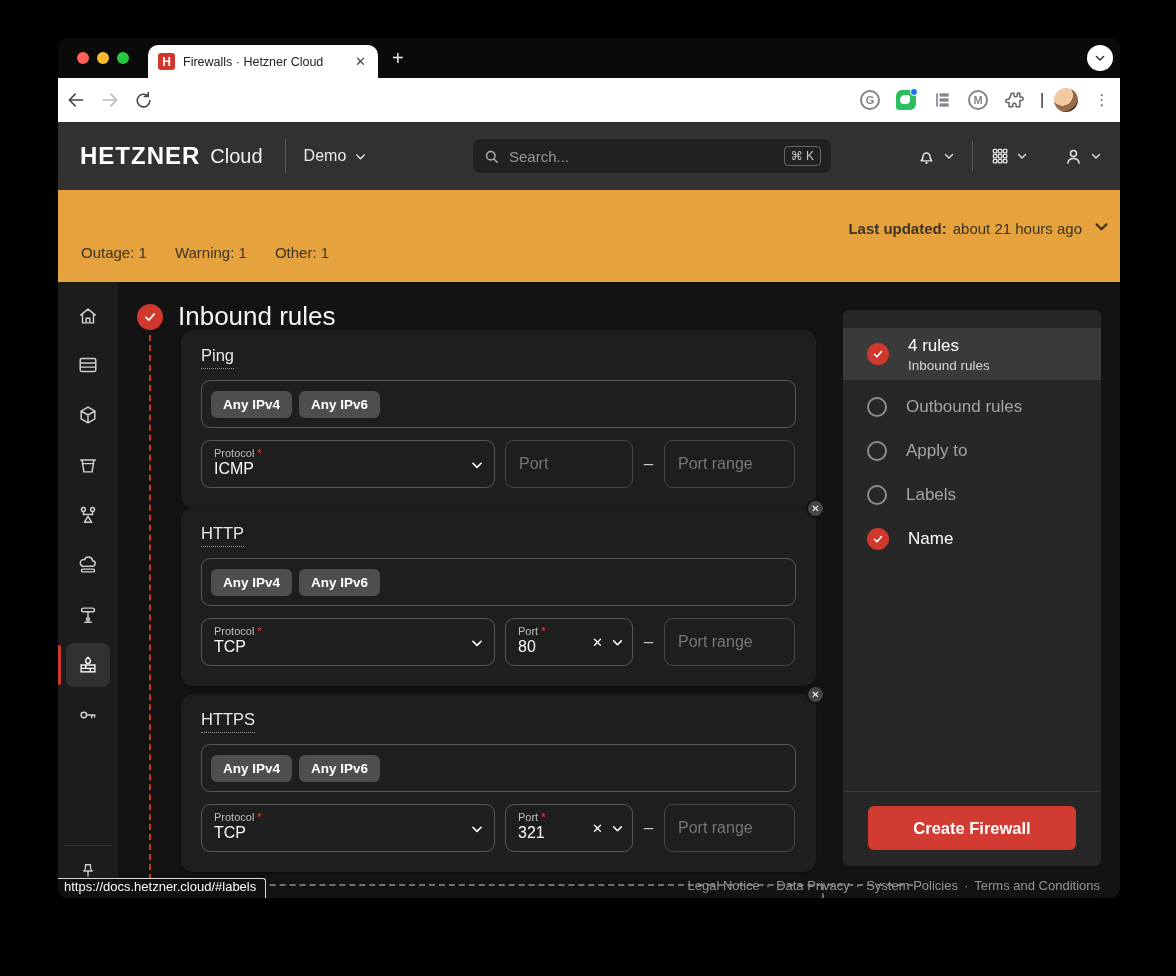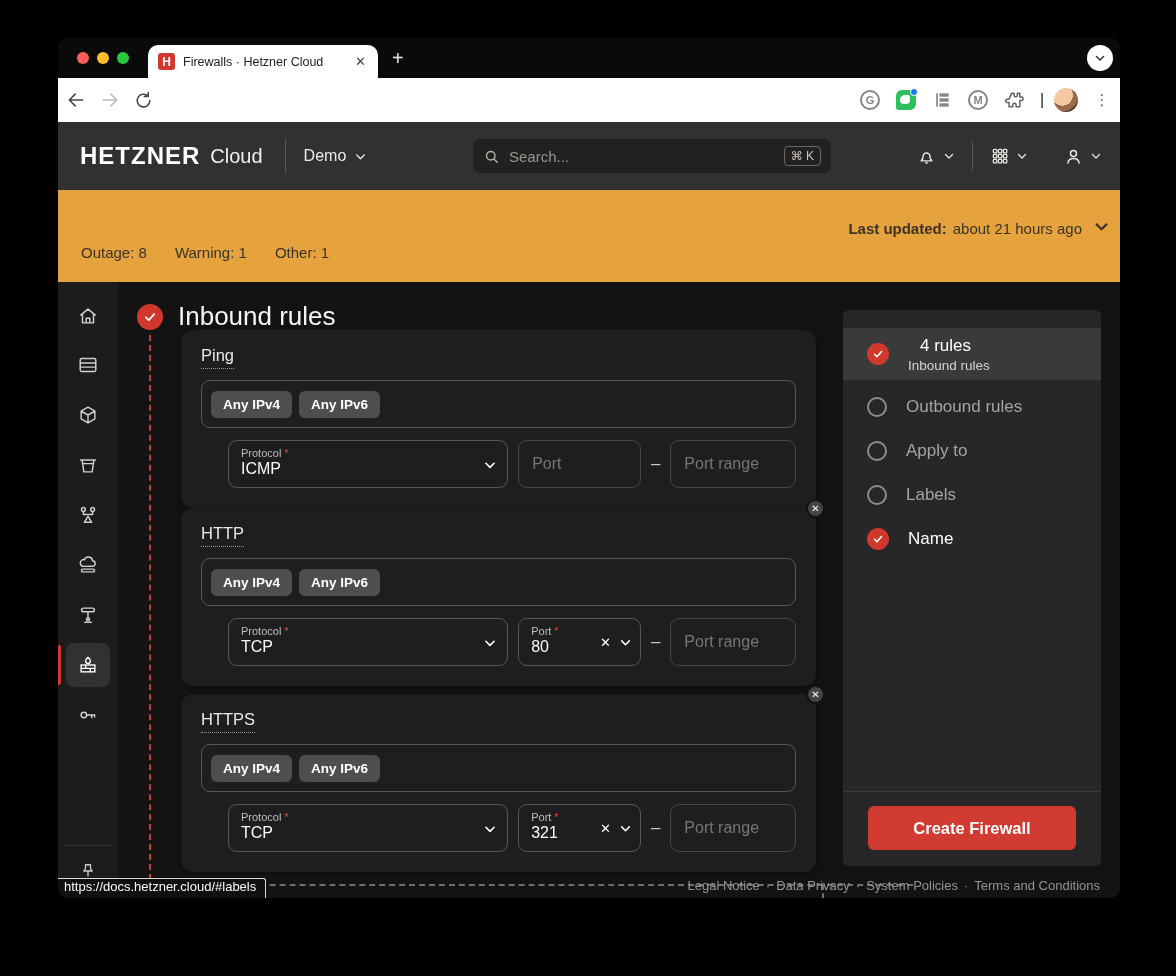--- a/index.html
+++ b/index.html
@@ -84,21 +84,21 @@
   .card-close { position:absolute; right:-9px; top:-9px; width:19px; height:19px; border-radius:50%;
     background:#454545; border:2px solid #121212; color:#fff; font-size:10px; line-height:15px;
     text-align:center; font-weight:bold; }
   .rule-name { display:inline-block; color:#e9e9e9; font-size:16.5px; padding-bottom:3px;
     border-bottom:1px dotted #9a9a9a; }
   .ip-field { margin-top:11px; height:48px; border:1px solid #565656; border-radius:9px;
     display:flex; align-items:center; padding:0 9px; gap:7px; }
   .chip { background:#4e4e4e; color:#fff; font-size:13.5px; font-weight:bold; border-radius:6px; padding:6px 12px; }
   .controls { margin-top:12px; display:flex; align-items:center; }
   .selbox { position:relative; height:48px; border:1px solid #565656; border-radius:9px; padding:6px 12px 0 12px; }
-  .selbox.protocol { width:294px;margin-left:27px; }
+  .selbox.protocol { width:294px; }
   .selbox.port { width:128px; margin-left:10px; }
   .sel-label { font-size:11px; color:#bdbdbd; }
   .req { color:#e0483c; margin-left:3px; font-size:11px; }
   .sel-value { font-size:16px; color:#fafafa; margin-top:1px; }
   .sel-chev { position:absolute; right:10px; top:17px; }
   .port-icons { position:absolute; right:8px; top:16px; display:flex; align-items:center; gap:8px; }
   .clear-x { color:#fff; font-size:13px; font-weight:bold; }
   .inputbox { height:48px; border:1px solid #464646; border-radius:9px; display:flex; align-items:center;
     padding:0 13px; color:#767676; font-size:16px; }
   .inputbox.port-dis { width:128px; margin-left:10px; }
@@ -261,21 +261,21 @@
           </svg>
         <svg width="12" height="12" viewBox="0 0 24 24">
             <polyline points="5,9 12,16 19,9" fill="none" stroke="#e8e6e3" stroke-width="2.6" stroke-linecap="round" stroke-linejoin="round"></polyline>
           </svg>
       </div>
     </div>
   </div>
 
   <div class="banner">
     <div class="banner-counts" id="banner-counts">
-        <span>Outage: 8</span>
+        <span>Outage: 1</span>
         <span>Warning: 1</span>
         <span>Other: 1</span>
       </div>
     <div class="banner-right">
       <b>Last updated:</b>
       <span>about 21 hours ago</span>
     </div>
     <div class="banner-chev">
       <svg width="17" height="17" viewBox="0 0 24 24">
           <polyline points="5,9 12,16 19,9" fill="none" stroke="#3a3326" stroke-width="3" stroke-linecap="round" stroke-linejoin="round"></polyline>
@@ -448,21 +448,21 @@
 
     <div class="steps">
       <div id="steps-root">
           <div class="step-row step-active" style="top: 18px; height: 52px;">
     <div class="step-circle-done">
       <svg width="12" height="12" viewBox="0 0 24 24">
                 <polyline points="5,12.5 10,17.5 19,7" fill="none" stroke="#fff" stroke-width="3.2" stroke-linecap="round" stroke-linejoin="round"></polyline>
               </svg>
     </div>
   <div class="step-text">
-              <div class="step-title" style="margin-left: 12px;">4 rules</div>
+              <div class="step-title" style="margin-left: 0px;">4 rules</div>
               <div class="step-sub">Inbound rules</div>
             </div>
           </div>
           <div class="step-row" style="top: 75px;">
     <div class="step-circle-todo"></div>
     <div class="step-label-todo">Outbound rules</div>
   </div>
           <div class="step-row" style="top: 119px;">
     <div class="step-circle-todo"></div>
     <div class="step-label-todo">Apply to</div>

